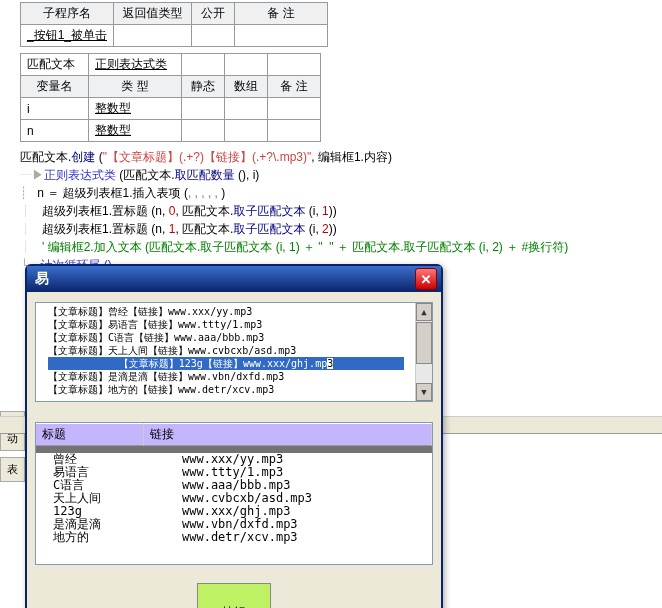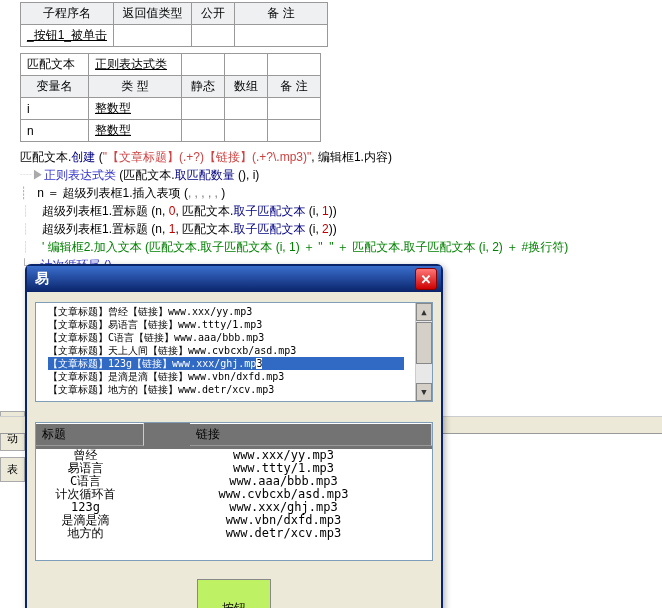--- a/index.html
+++ b/index.html
@@ -22,24 +22,24 @@
   .titlebar{background:linear-gradient(#3a6ecd,#0a246a);height:26px;display:flex;align-items:center;color:#fff;font-weight:bold;padding:0 4px;font-size:14px;}
   .titlebar .ti{flex:1;padding-left:4px;}
   .closebtn{width:20px;height:20px;background:linear-gradient(#f77,#c00);border:1px solid #800;border-radius:3px;display:flex;align-items:center;justify-content:center;color:#fff;font-weight:bold;font-size:13px;cursor:pointer;}
   .pane{background:#ece9d8;padding:10px 8px 14px 8px;}
   .txtbox{background:#fff;border:1px solid #7f9db9;height:98px;position:relative;font-family:"SimSun",monospace;}
   .tx-inner{position:absolute;inset:0;right:16px;overflow:hidden;padding:2px 12px;line-height:13px;font-size:10px;}
   .scroll{position:absolute;right:0;top:0;bottom:0;width:16px;background:#e8e8e8;border-left:1px solid #ccc;}
   .scroll .arr{height:16px;background:#d4d0c8;border:1px solid #888;display:flex;align-items:center;justify-content:center;font-size:9px;color:#333;}
   .scroll .thumb{margin-top:1px;height:40px;background:#d4d0c8;border:1px solid #888;}
   .listview{background:#fff;border:1px solid #7f9db9;margin-top:20px;font-family:"SimSun",monospace;font-size:12px;}
-  .lv-head{display:flex;background:#737373;border-bottom:3px solid #737373;gap:46px;}
+  .lv-head{display:flex;background:#c4b5fd;border-bottom:7px solid #737373;}
   .lv-head div{padding:2px 6px;border-right:1px solid #ccc;border-bottom:1px solid #999;border-top:1px solid #fff;}
   .lv-row{display:flex;}
-  .lv-row div{padding:0 2px;line-height:13px;text-align:center;}
+  .lv-row div{padding:0 17px;line-height:13px;}
   .c1{width:95px;}
   .c2{flex:1;}
   .btnrow{text-align:center;margin-top:18px;}
   .btn{display:inline-block;border:1px solid #888;background:#bef264;padding:20px 24px;cursor:pointer;}
 </style>
 </head>
 <body>
 
 <table class="tbl">
   <tbody>
@@ -112,21 +112,21 @@
         <span>✕</span>
       </div>
   </div>
   <div class="pane">
     <div class="txtbox">
       <div class="tx-inner" id="txlines">
           <div>【文章标题】曾经【链接】www.xxx/yy.mp3</div>
           <div>【文章标题】易语言【链接】www.ttty/1.mp3</div>
           <div>【文章标题】C语言【链接】www.aaa/bbb.mp3</div>
           <div>【文章标题】天上人间【链接】www.cvbcxb/asd.mp3</div>
-          <div style="background: rgb(49, 106, 197); color: rgb(255, 255, 255);">【文章标题】123g【链接】www.xxx/ghj.mp<span style="background:#fff;color:#000">3</span></div>
+          <div style="background: rgb(49, 106, 197); color: rgb(255, 255, 255); text-align: center;">【文章标题】123g【链接】www.xxx/ghj.mp<span style="background:#fff;color:#000">3</span></div>
           <div>【文章标题】是滴是滴【链接】www.vbn/dxfd.mp3</div>
           <div>【文章标题】地方的【链接】www.detr/xcv.mp3</div>
         </div>
       <div class="scroll">
         <div class="arr">▲</div>
         <div class="thumb"></div>
         <div class="arr" style="position:absolute;bottom:0;left:0;right:0">▼</div>
       </div>
     </div>
 
@@ -142,21 +142,21 @@
           </div>
           <div class="lv-row">
             <div class="c1">易语言</div>
             <div class="c2">www.ttty/1.mp3</div>
           </div>
           <div class="lv-row">
             <div class="c1">C语言</div>
             <div class="c2">www.aaa/bbb.mp3</div>
           </div>
           <div class="lv-row">
-            <div class="c1">计次循环首</div>
+            <div class="c1">天上人间</div>
             <div class="c2">www.cvbcxb/asd.mp3</div>
           </div>
           <div class="lv-row">
             <div class="c1">123g</div>
             <div class="c2">www.xxx/ghj.mp3</div>
           </div>
           <div class="lv-row">
             <div class="c1">是滴是滴</div>
             <div class="c2">www.vbn/dxfd.mp3</div>
           </div>

